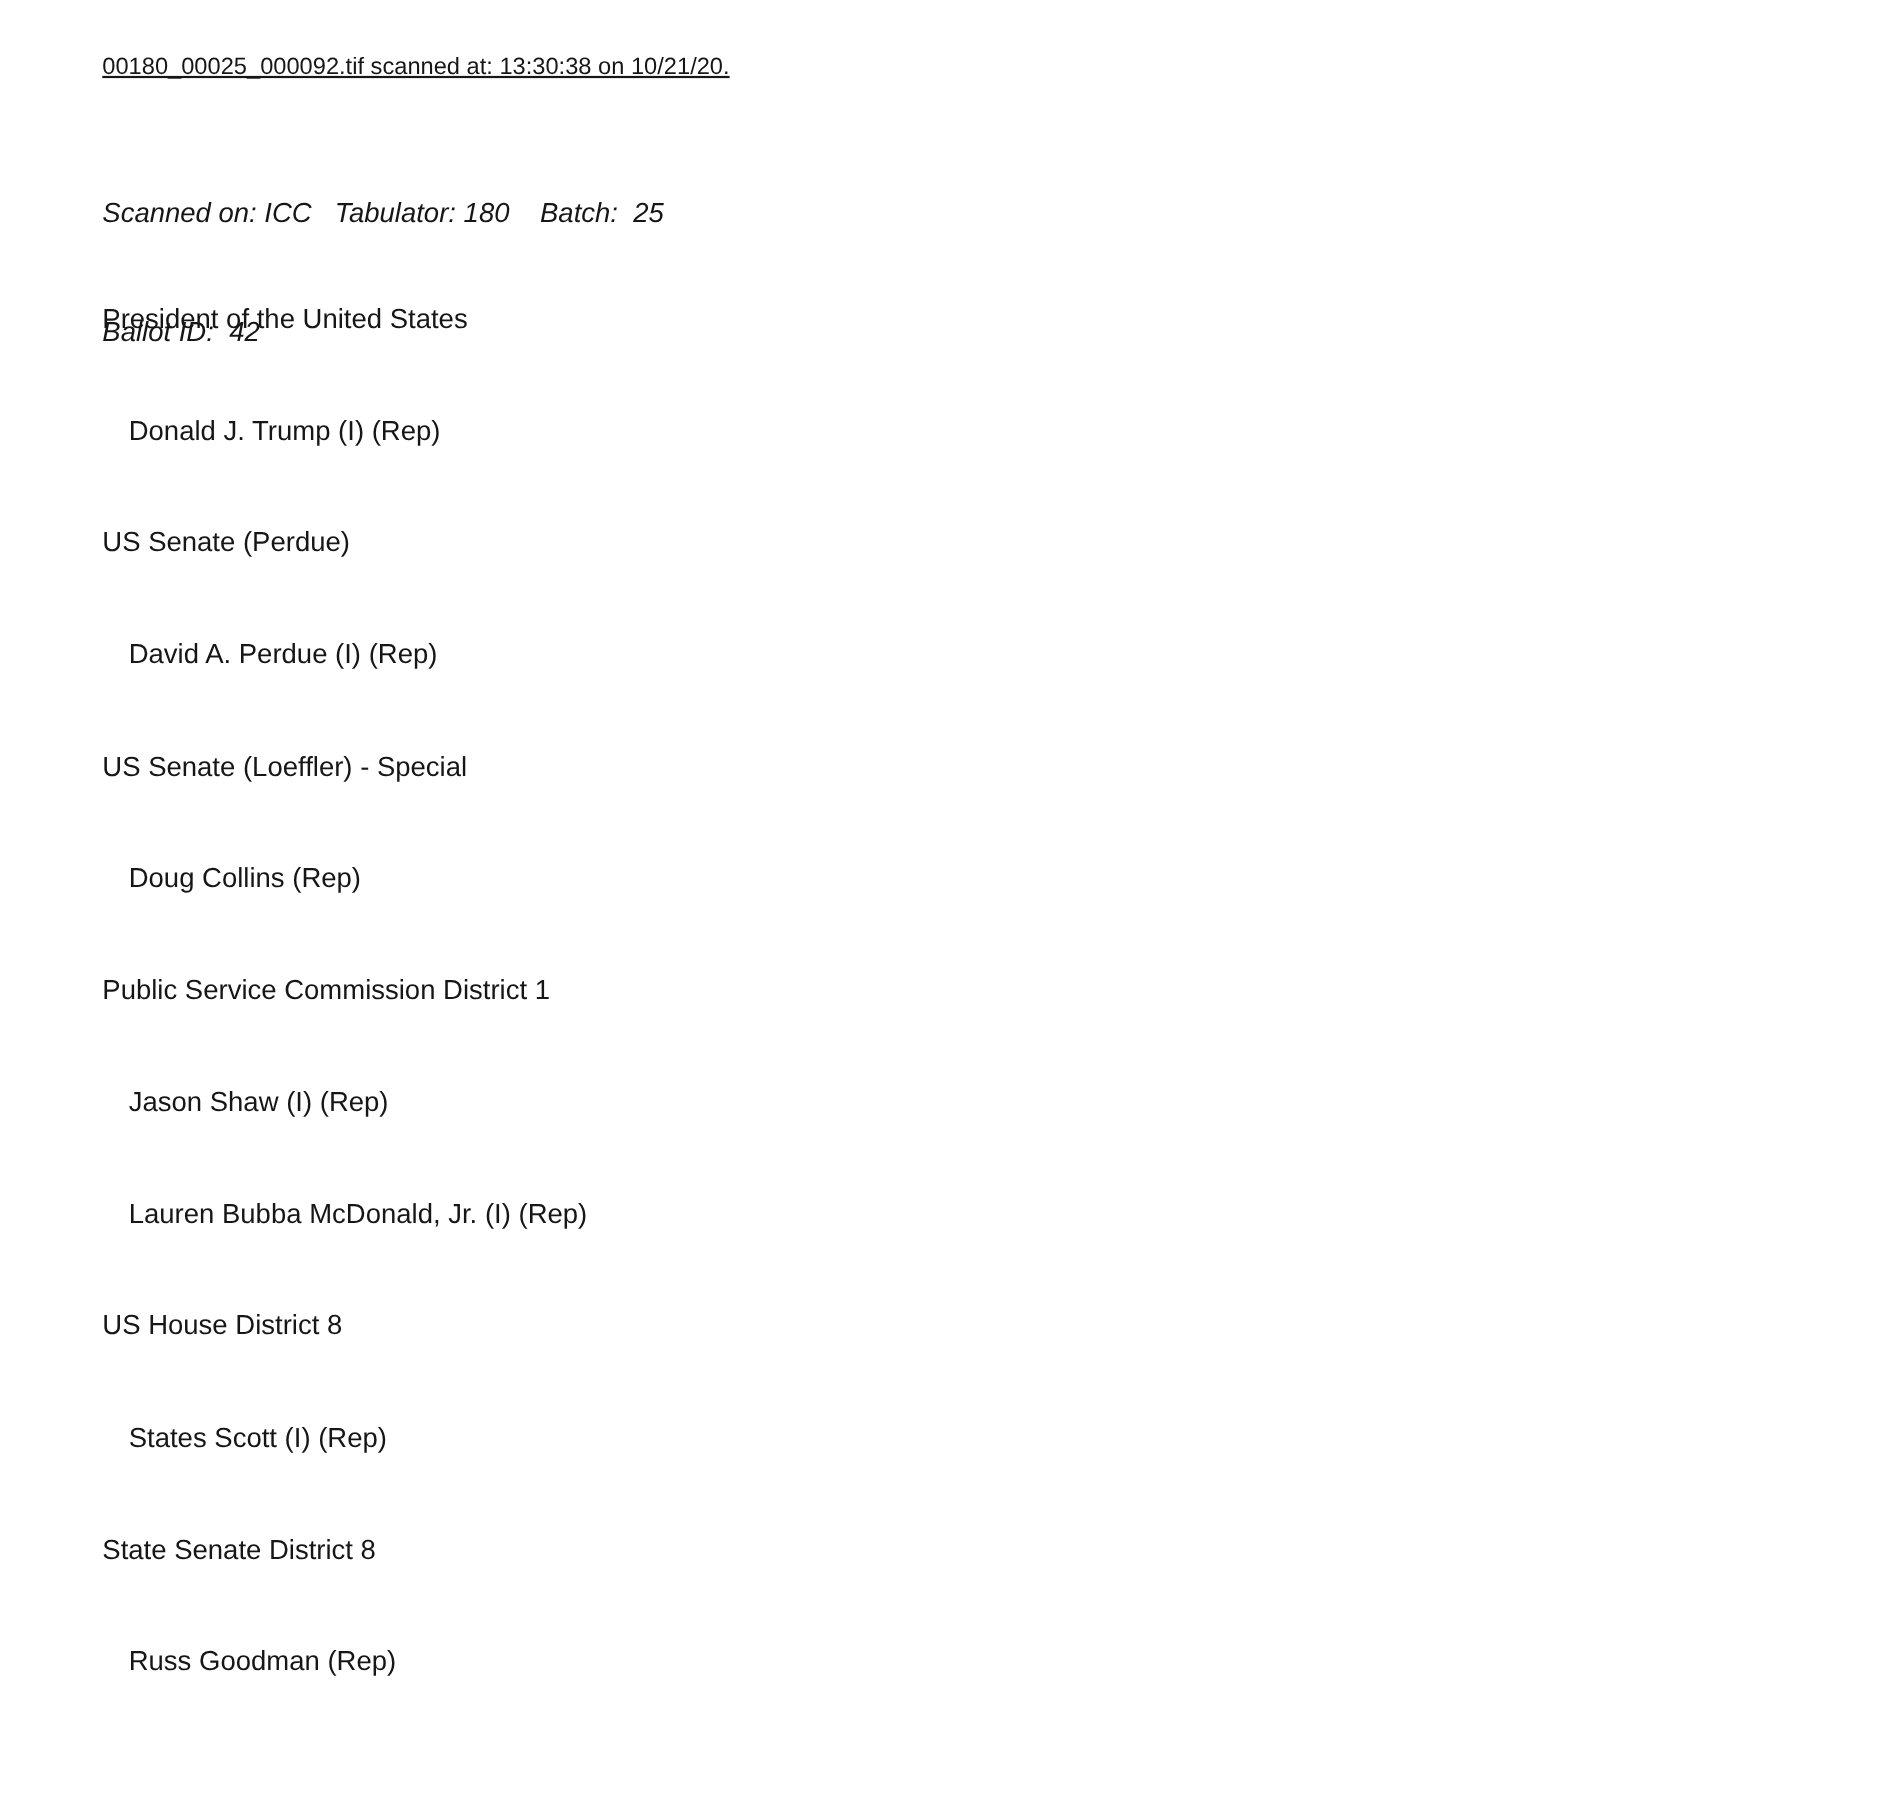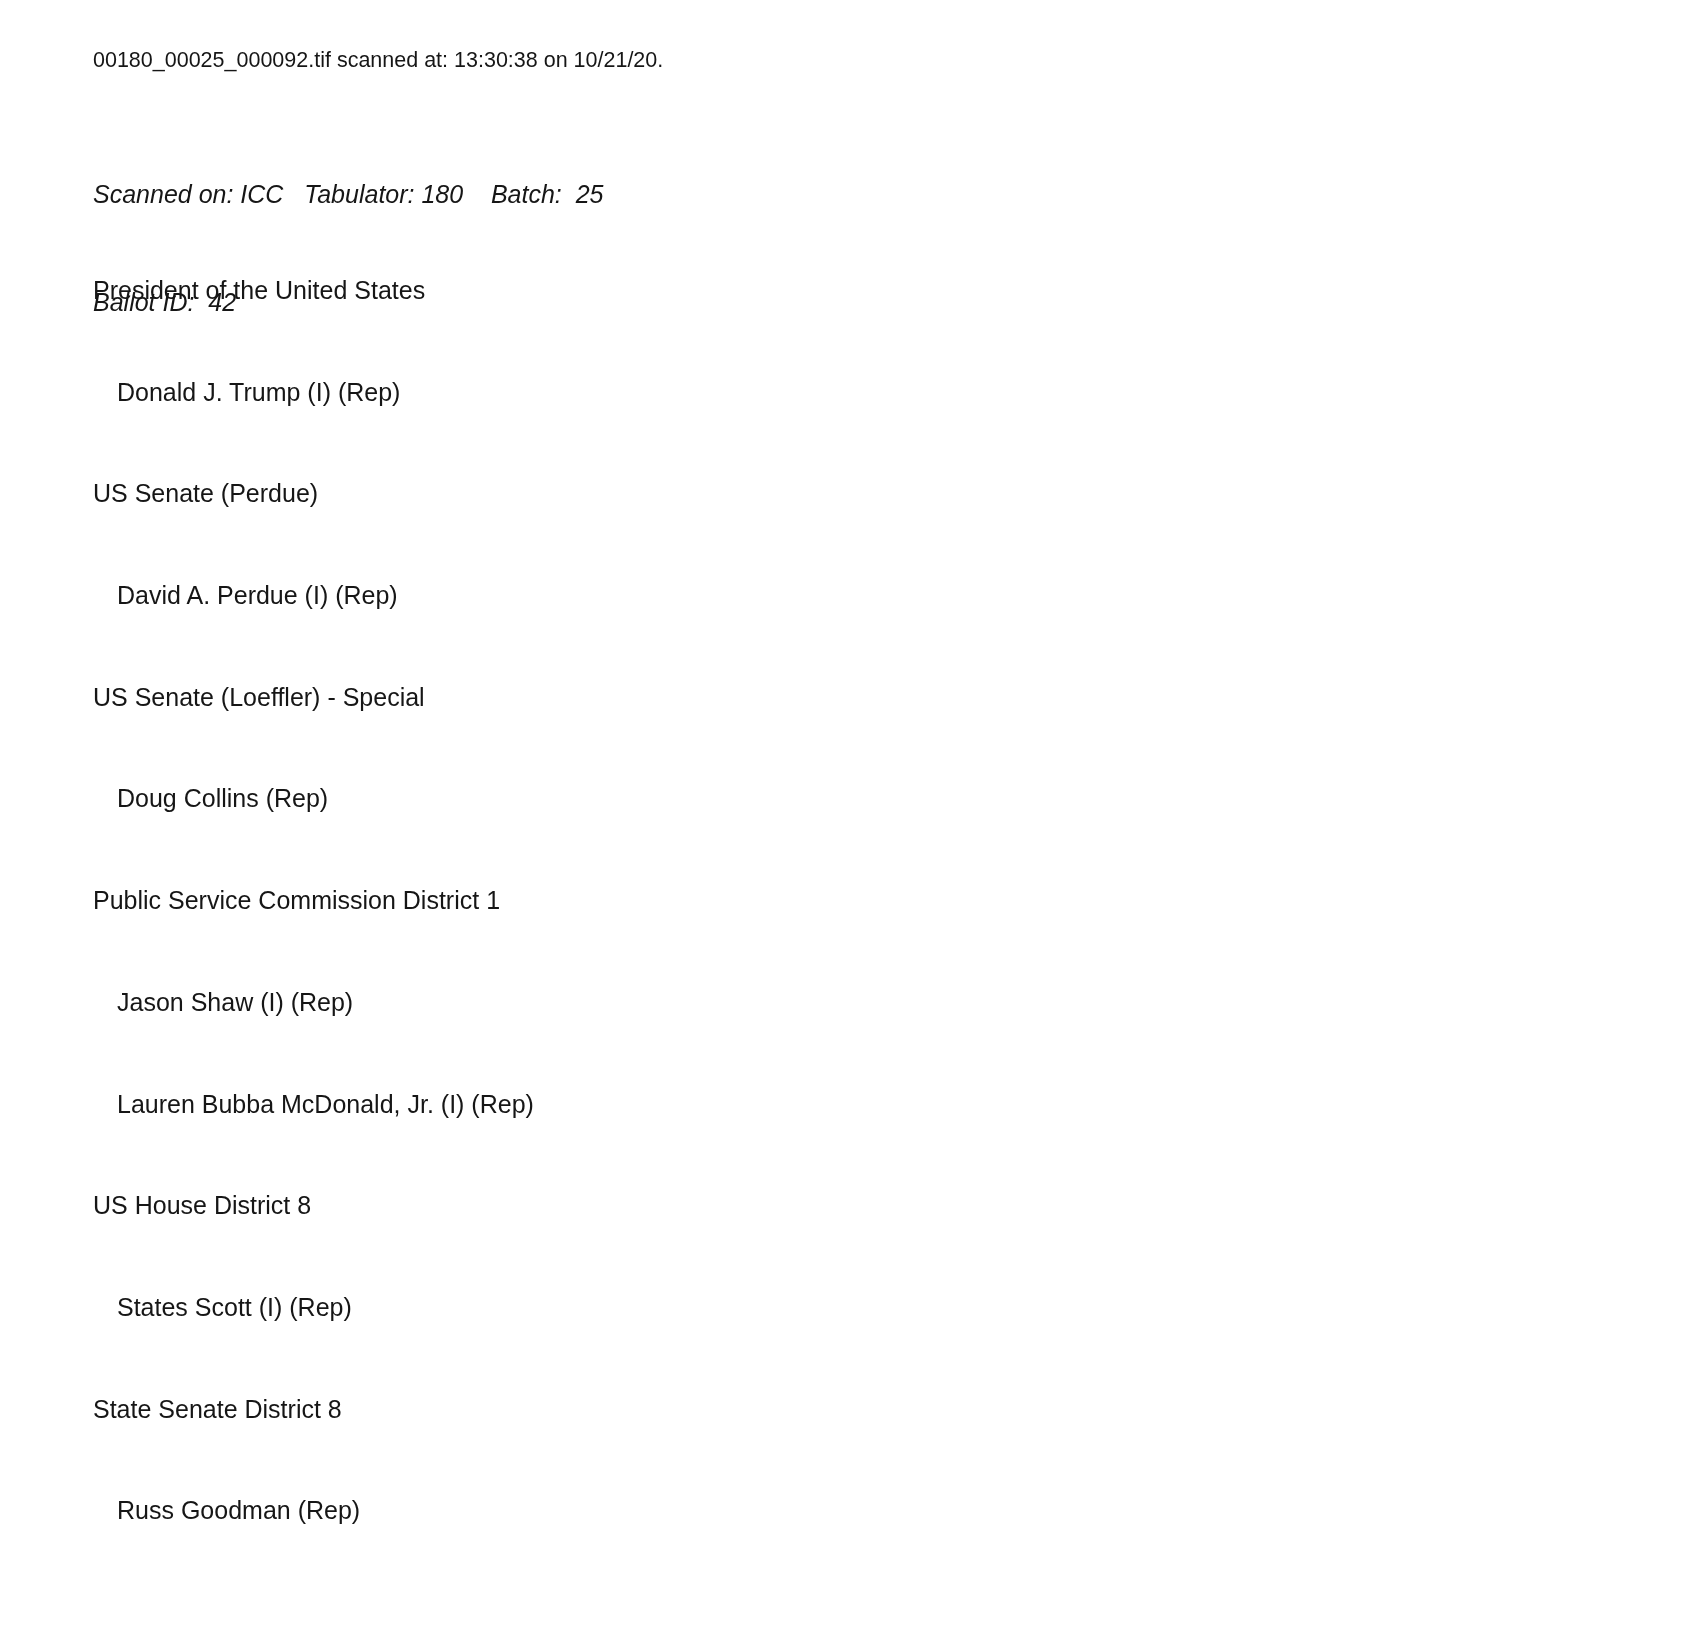--- a/index.html
+++ b/index.html
@@ -16,20 +16,21 @@
     color: #161616;
     overflow: hidden;
   }
   .scan-line {
     position: absolute;
     left: 93px;
     top: 46px;
     font-size: 21.5px;
     line-height: 28px;
     white-space: pre-wrap;
+    text-decoration: underline;
   }
   .scan-meta {
     position: absolute;
     left: 93px;
     top: 104px;
     font-size: 25px;
     line-height: 36px;
     white-space: pre-wrap;
     font-style: italic;
   }

